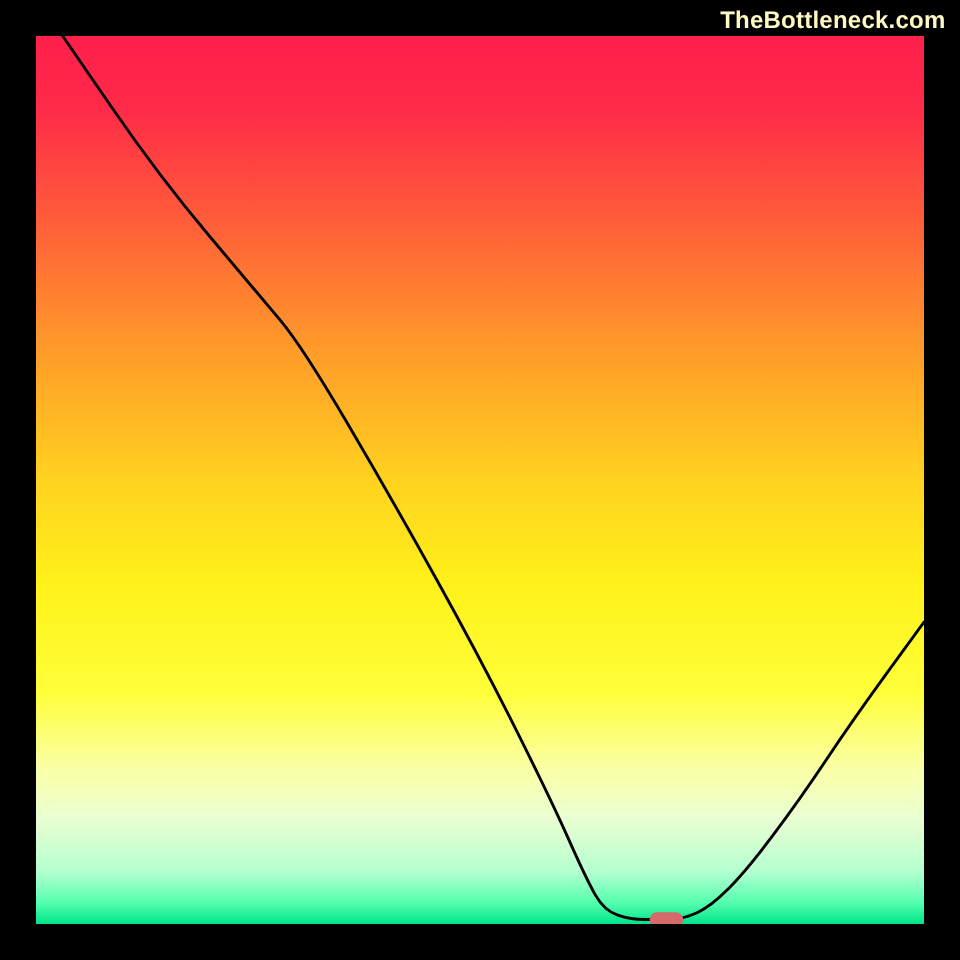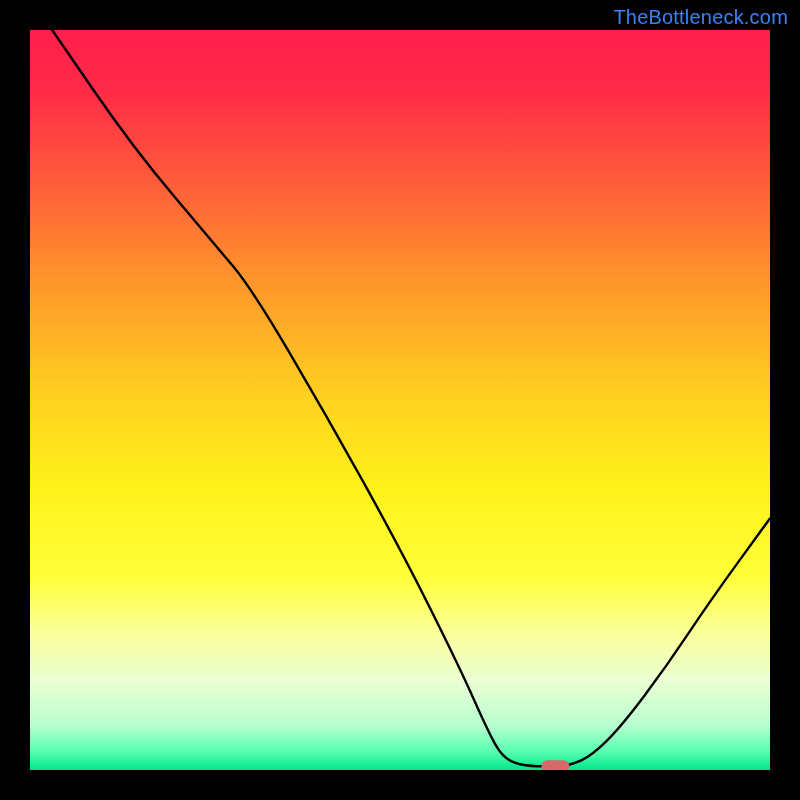--- a/index.html
+++ b/index.html
@@ -23,22 +23,22 @@
     width: 740px;
     height: 740px;
     overflow: visible;
   }
   .watermark {
     position: absolute;
     top: 6px;
     right: 12px;
     font-family: Arial, Helvetica, sans-serif;
     font-size: 20px;
-    font-weight: 400;
-    color: #3b82f6;
+    font-weight: 700;
+    color: #fef9c3;
     letter-spacing: 0.2px;
   }
 </style>
 </head>
 <body>
 
 <div class="frame">
   <div class="watermark">TheBottleneck.com</div>
 
   <div class="plot-area">

